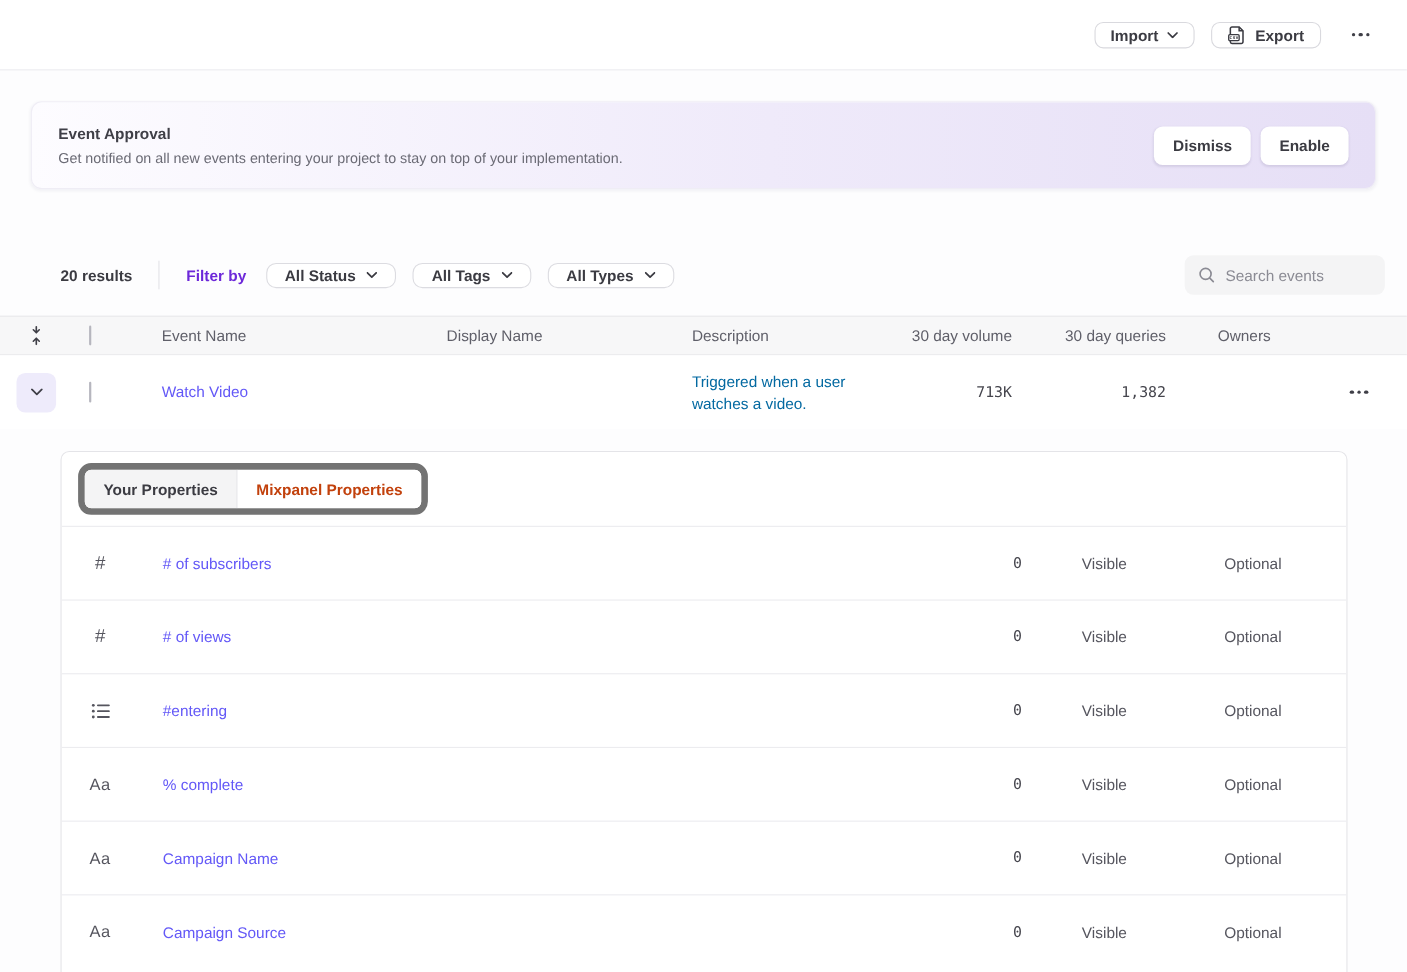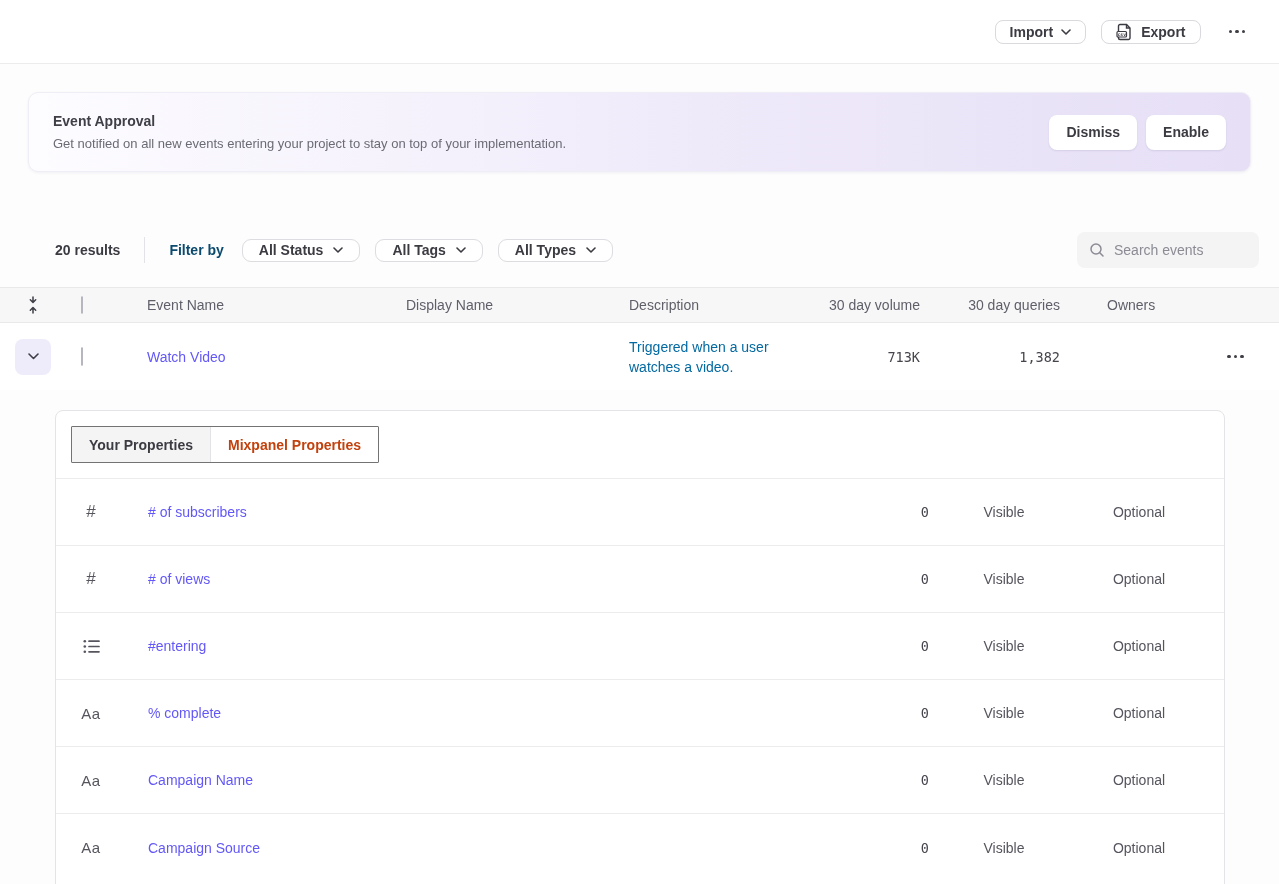--- a/index.html
+++ b/index.html
@@ -32,21 +32,21 @@
   .banner-desc { font-size:13px; color:#6b6b75; margin-top:7px; }
   .banner-actions { margin-left:auto; display:flex; gap:9px;align-items:flex-end; }
   .banner-btn { height:35px; padding:0 17px; background:#fff; border:none; border-radius:8px;
     font-size:14px; font-weight:600; color:#3b3b42; cursor:pointer;
     box-shadow:0 1px 2px rgba(40,30,80,0.10); font-family:"Liberation Sans", sans-serif; }
 
   
   .filterbar { margin-top:60px; padding:0 20px 0 55px; display:flex; align-items:center; height:36px; }
   .results { font-size:14px; font-weight:600; color:#3b3b42; }
   .vdivider { width:1px; height:26px; background:#e3e3e7; margin:0 24px; }
-  .filterby { font-size:14px; font-weight:600; color:#0c4a6e; margin-right:18px; }
+  .filterby { font-size:14px; font-weight:600; color:#6d28d9; margin-right:18px; }
   .dropdown { height:23px; display:inline-flex; align-items:center; gap:10px; padding:0 16px;
     background:#fff; border:1px solid #dcdce1; border-radius:9px; font-size:14px; font-weight:600;
     color:#3b3b42; margin-right:15px; cursor:pointer; }
   .search { margin-left:auto; width:182px; height:36px; background:#f4f4f5; border-radius:8px;
     display:flex; align-items:center; padding:0 12px; gap:9px; }
   .search input { border:none; outline:none; background:transparent; width:100%;
     font-size:14px; color:#3b3b42; font-family:"Liberation Sans", sans-serif; }
   .search input::placeholder { color:#8b8b94; }
 
   
@@ -68,21 +68,21 @@
     display:flex; align-items:center; justify-content:center; cursor:pointer; }
   .event-link { font-size:14px; color:#6358f7; text-decoration:none; cursor:pointer; }
   .desc { font-size:14px; color:#0369a1; line-height:20px; }
   .mono { font-family:"DejaVu Sans Mono", monospace; font-size:13.5px; color:#45454d; }
 
   
   .panel { margin:20px 54px 0 55px; height:475px; background:#fff;
     border:1px solid #e4e4e8; border-radius:8px 8px 0 0; overflow:hidden; }
   .panel-tabsrow { height:68px; display:flex; align-items:center; padding:0 15px;
     border-bottom:1px solid #ececef; }
-  .seg-group { display:inline-flex; border:1px solid #737373; border-radius:1px; overflow:hidden; }
+  .seg-group { display:inline-flex; border:6px solid #737373; border-radius:12px; overflow:hidden; }
   .seg { height:35px; display:flex; align-items:center; padding:0 17px; font-size:14px;
     cursor:pointer; background:#fff; color:#c2410c; font-weight:700; white-space:nowrap; }
   .seg.active { background:#f4f4f5; color:#3b3b42; font-weight:700; border-right:1px solid #e3e3e7; }
   .prow { display:grid; grid-template-columns:70px 1fr 120px 150px 120px; align-items:center;
     height:67px; padding-right:25px; border-bottom:1px solid #ececef; }
   .prow:last-child { border-bottom:none; }
   .p-icon { display:flex; justify-content:center; align-items:center; color:#55555e; }
   .glyph-num { font-size:17px; color:#55555e; }
   .glyph-text { font-size:15px; color:#55555e; letter-spacing:0.5px; }
   .p-name { padding-left:22px; font-size:14px; color:#6358f7; cursor:pointer; }

